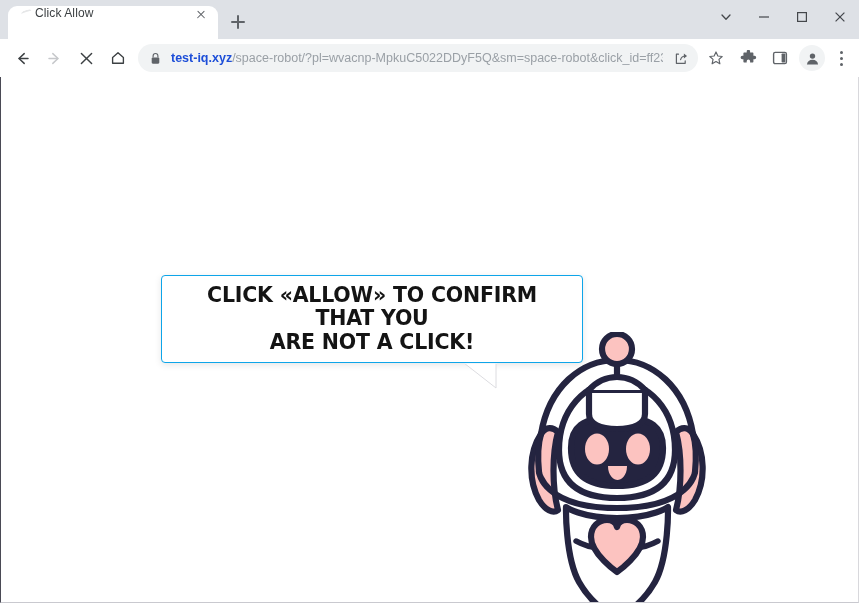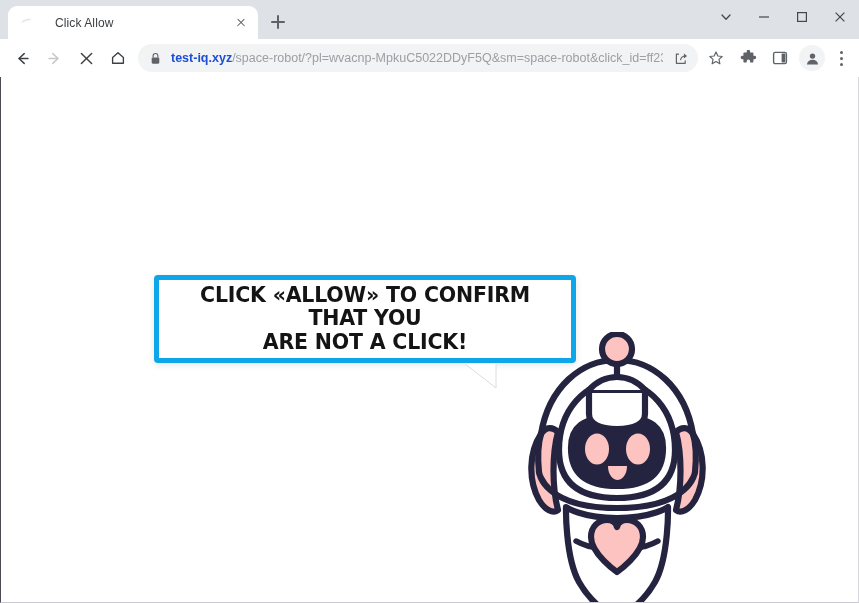--- a/index.html
+++ b/index.html
@@ -22,28 +22,28 @@
   .tabstrip {
     height: 39px;
     background: #dee1e6;
     display: flex;
     align-items: flex-end;
     position: relative;
     flex: 0 0 39px;
     padding-left: 8px;
   }
   .tab {
-    width: 250px; height: 33px;
+    width: 210px; height: 33px;
     background: #ffffff;
     border-radius: 9px 9px 0 0;
     display: flex;
-    align-items: center;
+    align-items: flex-start;
     padding: 0 8px 0 11px;
     position: relative;
-    gap: 20px;
+    gap: 0;
   }
   .tab-favicon {
     width: 16px; height: 16px;
     flex: 0 0 16px;
     position: relative;
     opacity: .35;
   }
   .tab-favicon::before {
     content: "";
     position: absolute;
@@ -178,24 +178,24 @@
     background: #ffffff;
     position: relative;
     overflow: hidden;
     border-left: 1px solid #4a4a55;
     border-right: 1px solid #d8d8dc;
     border-bottom: 1px solid #c9c9cf;
   }
 
   .bubble {
     position: absolute;
-    left: 153px; top: 198px;
+    left: 160px; top: 198px;
     width: 422px; height: 88px;
     background: #ffffff;
-    border: 5px solid #0ea5e9;
+    border: 1px solid #0ea5e9;
     border-radius: 4px;
     box-shadow: 0 2px 7px rgba(0,0,0,.10);
     display: flex;
     align-items: center;
     justify-content: center;
   }
   .bubble-text {
     font-family: "DejaVu Sans", sans-serif;
     font-weight: bold;
     font-size: 20.5px;

